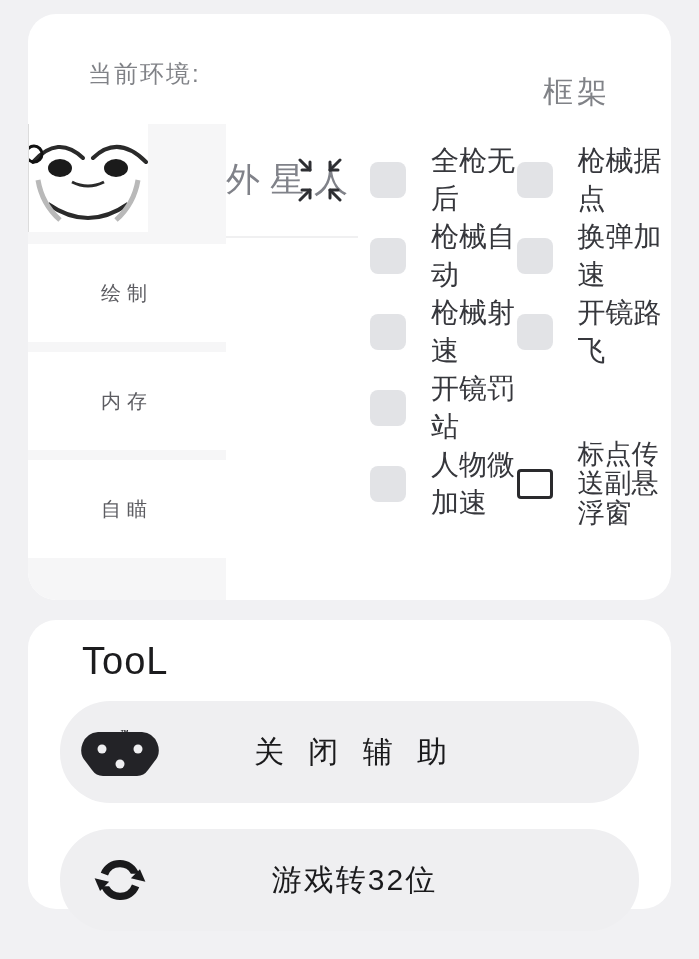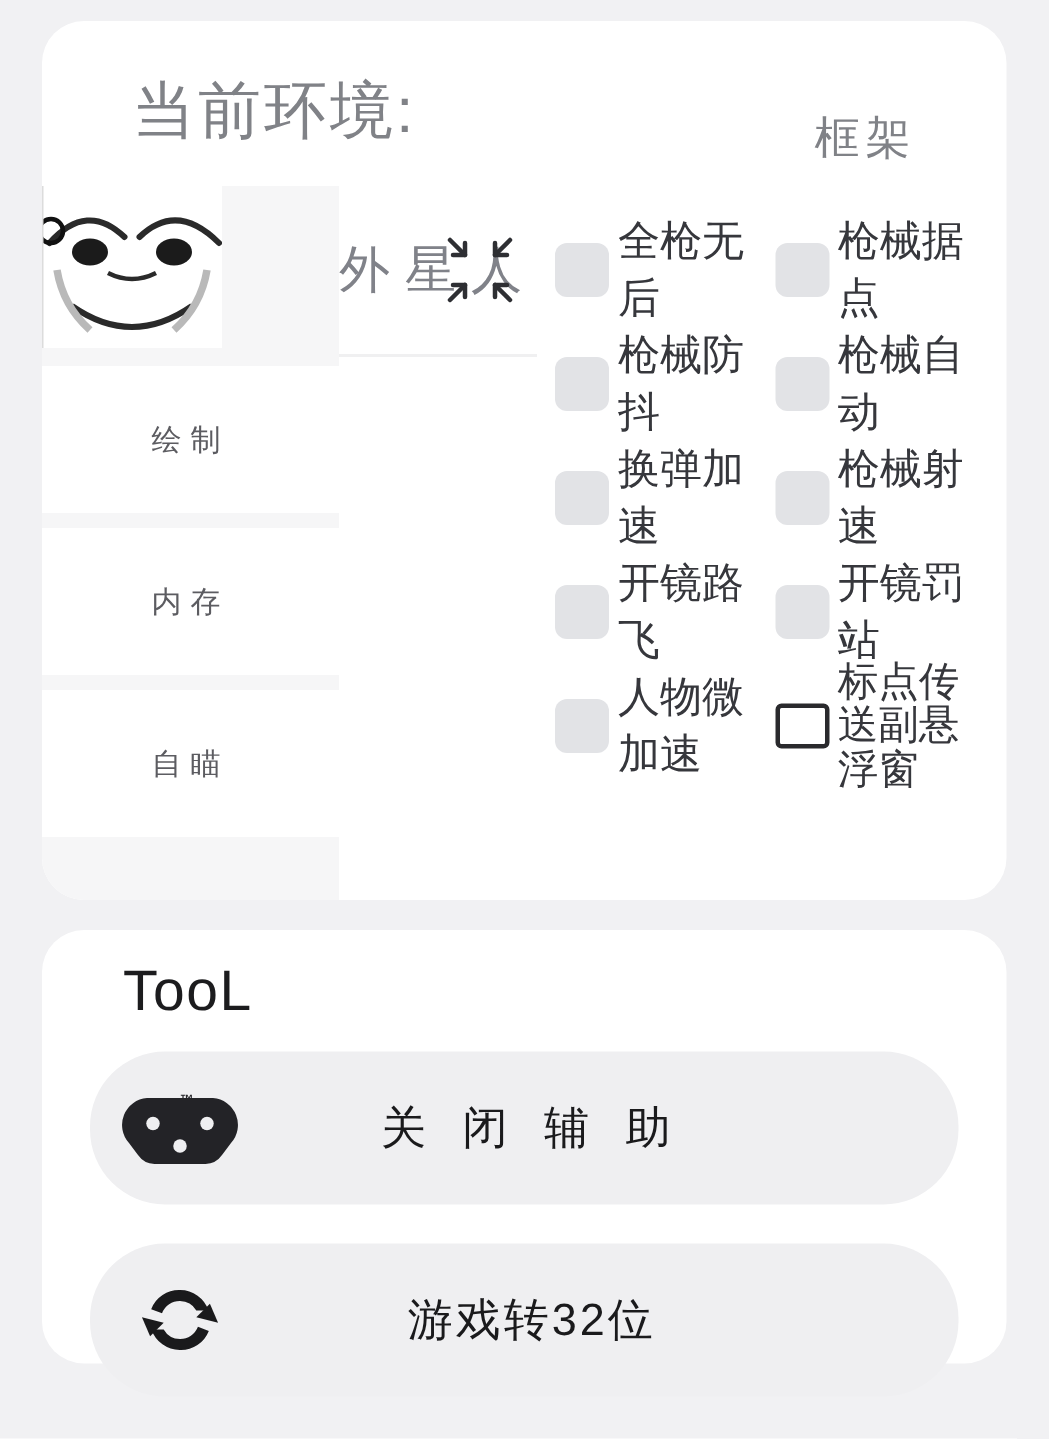--- a/index.html
+++ b/index.html
@@ -28,21 +28,21 @@
   }
 
   .env-row {
     display: flex;
     align-items: center;
     justify-content: space-between;
     padding: 30px 60px 20px 60px;
     height: 110px;
   }
   .env-label {
-    font-size: 42px;
+    font-size: 24px;
     color: #808287;
     letter-spacing: 2px;
     text-align: center;
   }
   .env-value {
     font-size: 30px;
     color: #808287;
     letter-spacing: 4px;
     margin-top: 36px;
   }
@@ -120,21 +120,21 @@
     overflow: hidden;
     padding: 18px 8px 0 12px;
     display: grid;
     grid-template-columns: repeat(2, 1fr);
     grid-auto-rows: 76px;
     align-items: center;
   }
   .opt {
     display: flex;
     align-items: center;
-    gap: 6px;
+    gap: 25px;
     font-size: 28px;
     color: #36373c;
   }
   .opt .chk {
     width: 36px;
     height: 36px;
     border-radius: 8px;
     background: #e2e3e6;
     flex: 0 0 36px;
     cursor: pointer;
@@ -263,24 +263,20 @@
         <div class="opt">
           <span class="chk"></span>
           <span class="lbl">全枪无后</span>
         </div>
         <div class="opt">
           <span class="chk"></span>
           <span class="lbl">枪械据点</span>
         </div>
         <div class="opt">
           <span class="chk"></span>
-          <span class="lbl">枪械防抖</span>
-        </div>
-        <div class="opt">
-          <span class="chk"></span>
           <span class="lbl">枪械自动</span>
         </div>
         <div class="opt">
           <span class="chk"></span>
           <span class="lbl">换弹加速</span>
         </div>
         <div class="opt">
           <span class="chk"></span>
           <span class="lbl">枪械射速</span>
         </div>

